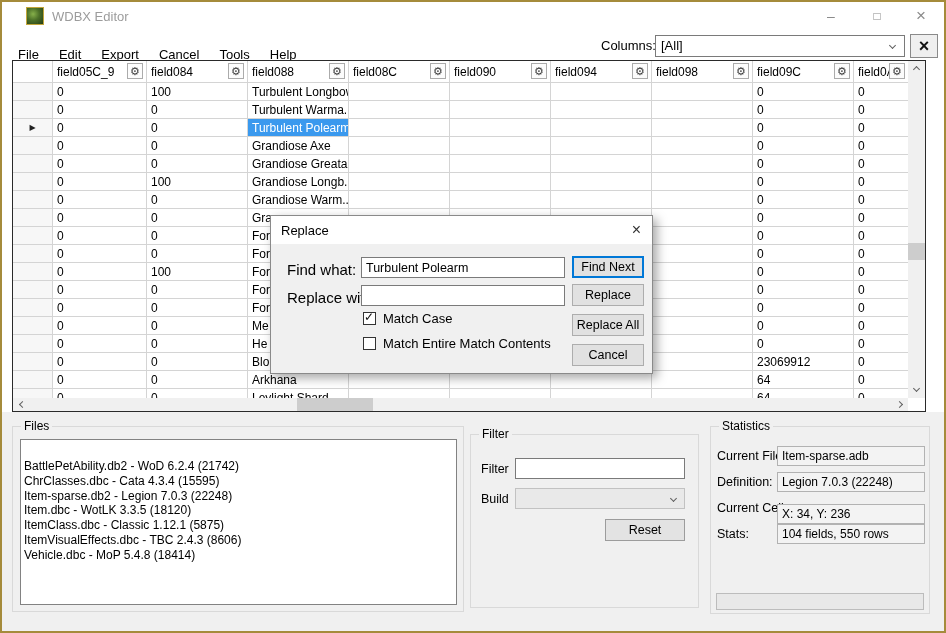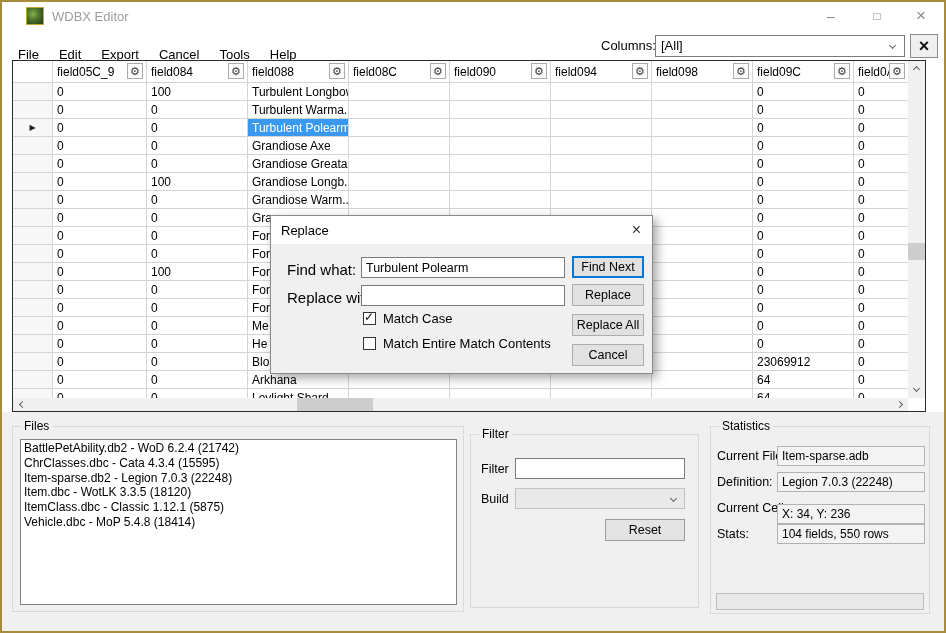--- a/index.html
+++ b/index.html
@@ -50,21 +50,21 @@
   .hscroll{position:absolute;left:0;bottom:0;width:895px;height:13px;background:#f0f0f0}
   .hthumb{position:absolute;left:284px;top:0;width:76px;height:13px;background:#cdcdcd}
   .ha-left{left:1px;top:0;width:13px;height:13px}
   .ha-right{right:1px;top:0;width:13px;height:13px}
 
   
   .bottom{position:absolute;left:0;top:410px;width:942px;height:219px;background:#f0f0f0}
   .group{position:absolute;border:1px solid #d9d9d9}
   .glabel{position:absolute;top:-8px;left:8px;background:#f0f0f0;padding:0 3px;font-size:12px}
   .files-group{left:10px;top:14px;width:452px;height:186px}
-  .files-list{position:absolute;left:7px;top:12px;width:437px;height:166px;background:#fff;border:1px solid #828282;overflow:hidden;padding-top:1px}
+  .files-list{position:absolute;left:7px;top:12px;width:437px;height:166px;background:#fff;border:1px solid #828282;overflow:hidden;padding-top:19px}
   .fitem{height:14.8px;line-height:14.8px;font-size:12px;white-space:nowrap;padding-left:2px}
   .fitem span{padding:0 1px}
   .fitem.sel span{background:#3297f5;color:#fff}
 
   .filter-group{left:468px;top:22px;width:229px;height:174px}
   .flt-label{position:absolute;left:10px;top:27px;font-size:12.5px}
   .flt-input{position:absolute;left:44px;top:23px;width:170px;height:21px;border:1px solid #7a7a7a;background:#fff;font-size:12px;padding:2px 4px;font-family:"Liberation Sans",sans-serif}
   .build-label{position:absolute;left:10px;top:57px;font-size:12.5px}
   .build-combo{position:absolute;left:44px;top:53px;width:170px;height:21px;background:#e9e9e9;border:1px solid #c2c2c2}
   .build-combo .chev{position:absolute;right:8px;top:7px}
@@ -401,20 +401,21 @@
   <div class="bottom">
 
     <div class="group files-group">
       <span class="glabel">Files</span>
       <div class="files-list">
           <div class="fitem"><span>BattlePetAbility.db2 - WoD 6.2.4 (21742)</span></div>
           <div class="fitem"><span>ChrClasses.dbc - Cata 4.3.4 (15595)</span></div>
           <div class="fitem"><span>Item-sparse.db2 - Legion 7.0.3 (22248)</span></div>
           <div class="fitem"><span>Item.dbc - WotLK 3.3.5 (18120)</span></div>
           <div class="fitem"><span>ItemClass.dbc - Classic 1.12.1 (5875)</span></div>
+          <div class="fitem"><span>ItemVisualEffects.dbc - TBC 2.4.3 (8606)</span></div>
           <div class="fitem"><span>Vehicle.dbc - MoP 5.4.8 (18414)</span></div>
         </div>
     </div>
 
     <div class="group filter-group">
       <span class="glabel">Filter</span>
       <span class="flt-label">Filter</span>
       <input class="flt-input" type="text" value="" style="">
       <span class="build-label">Build</span>
       <div class="build-combo">

